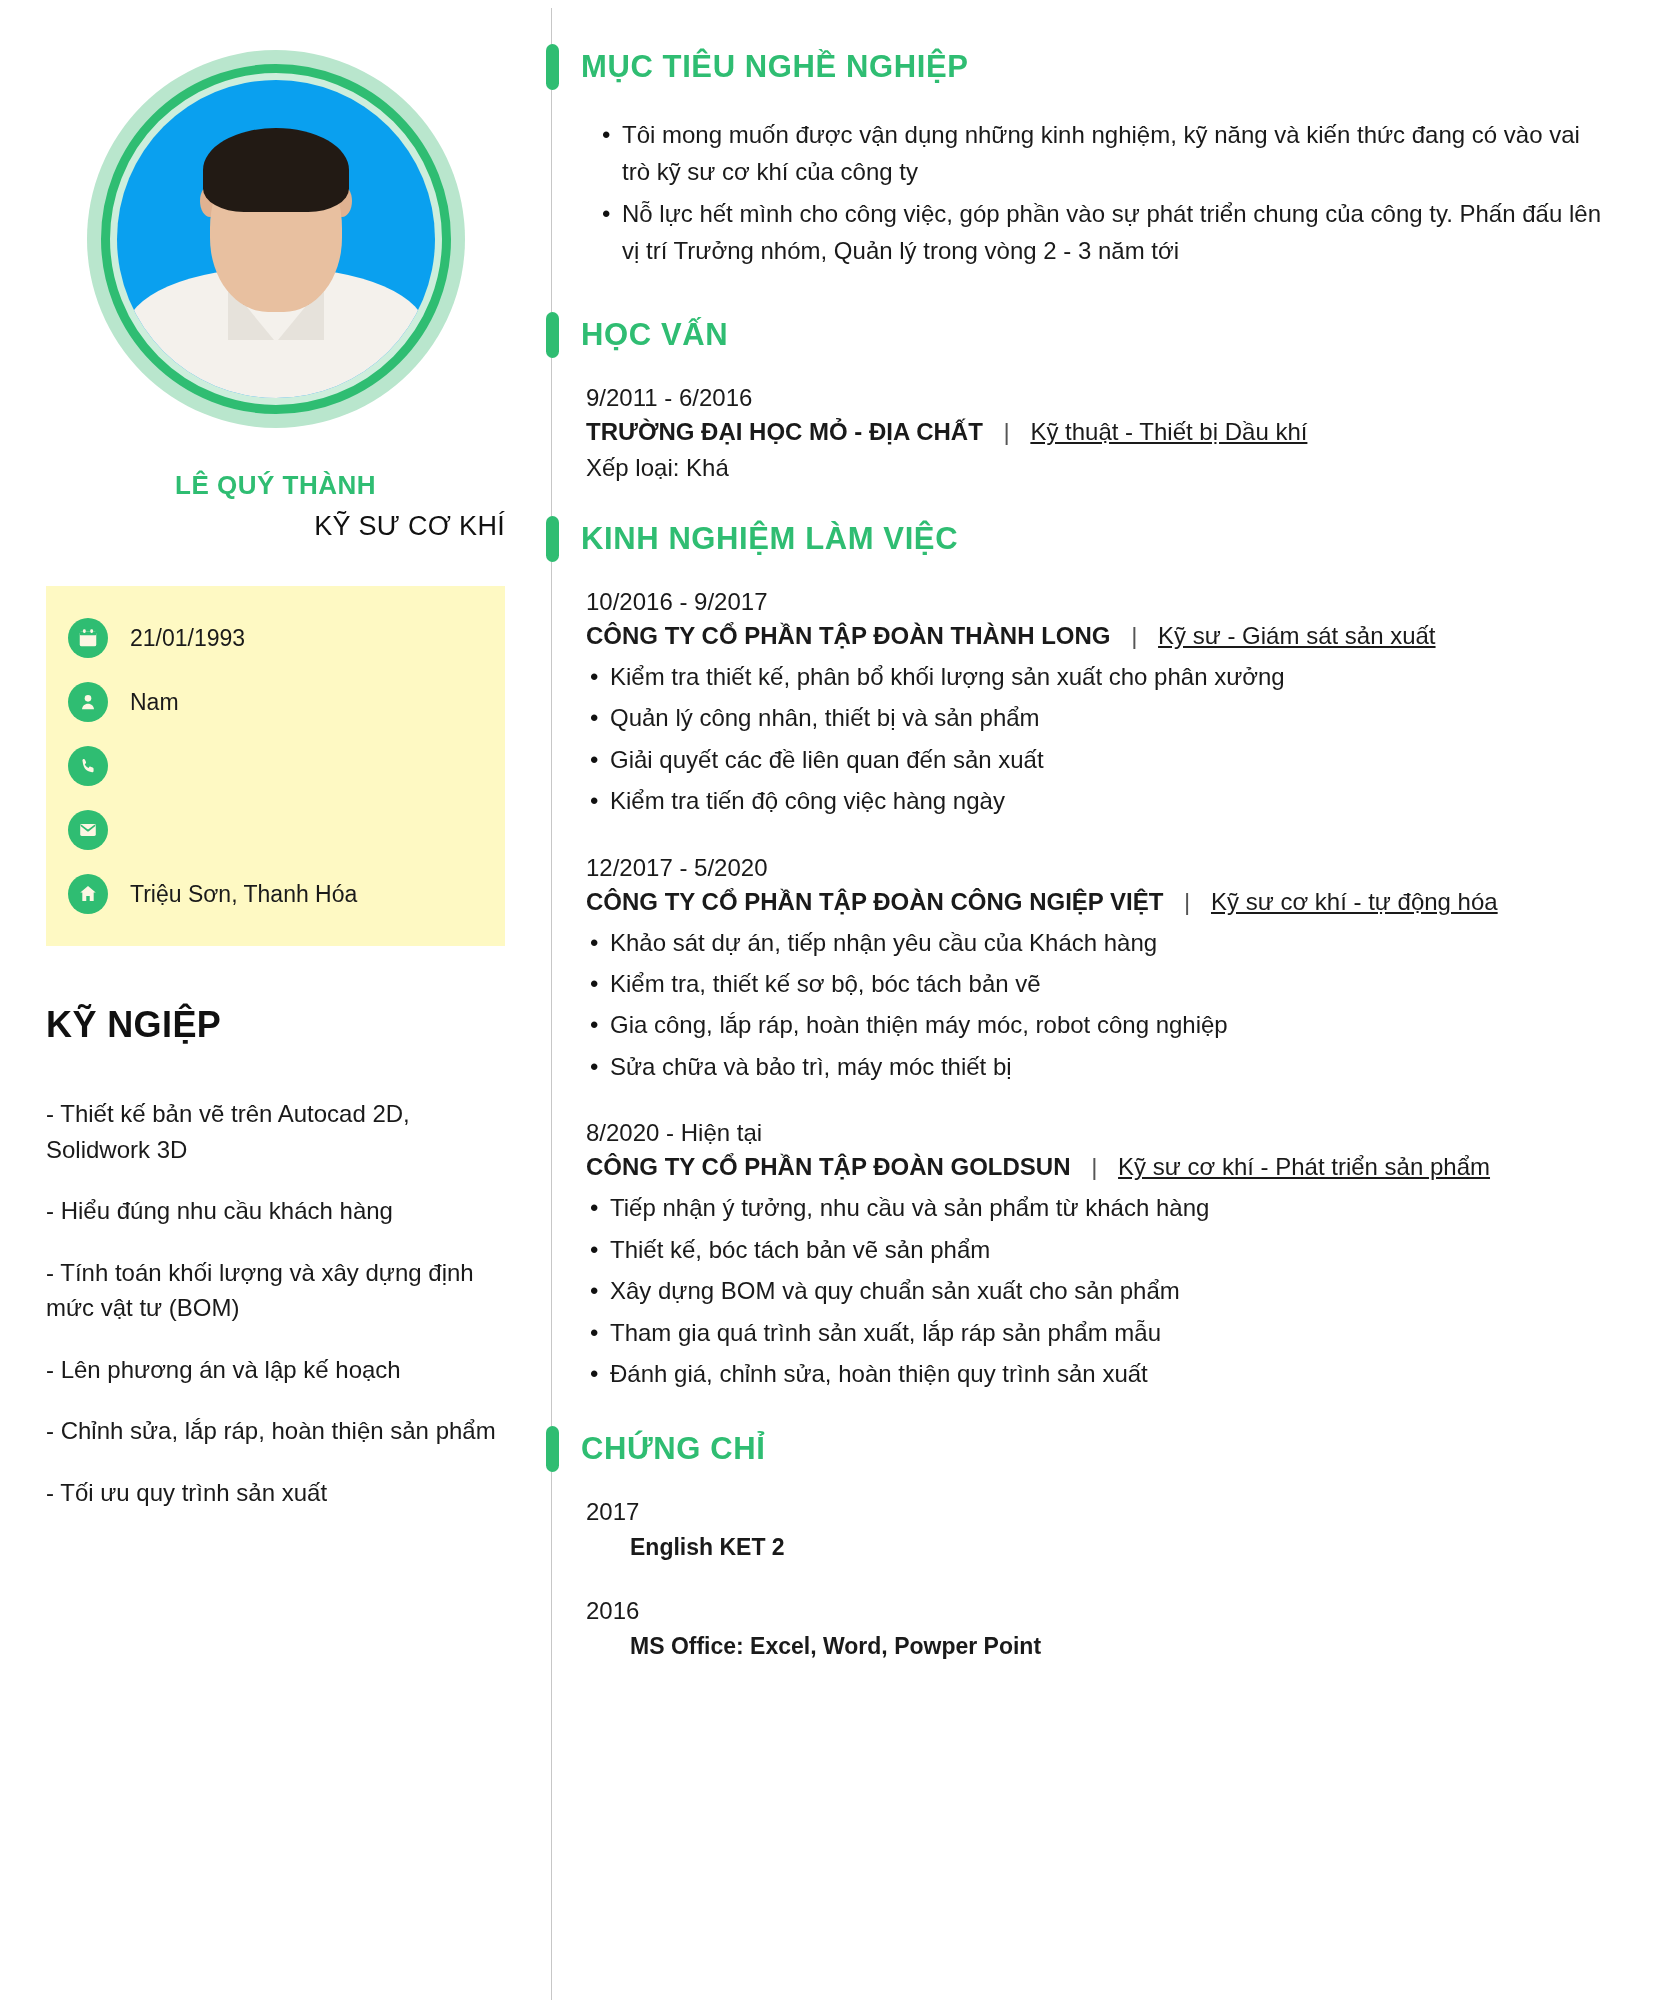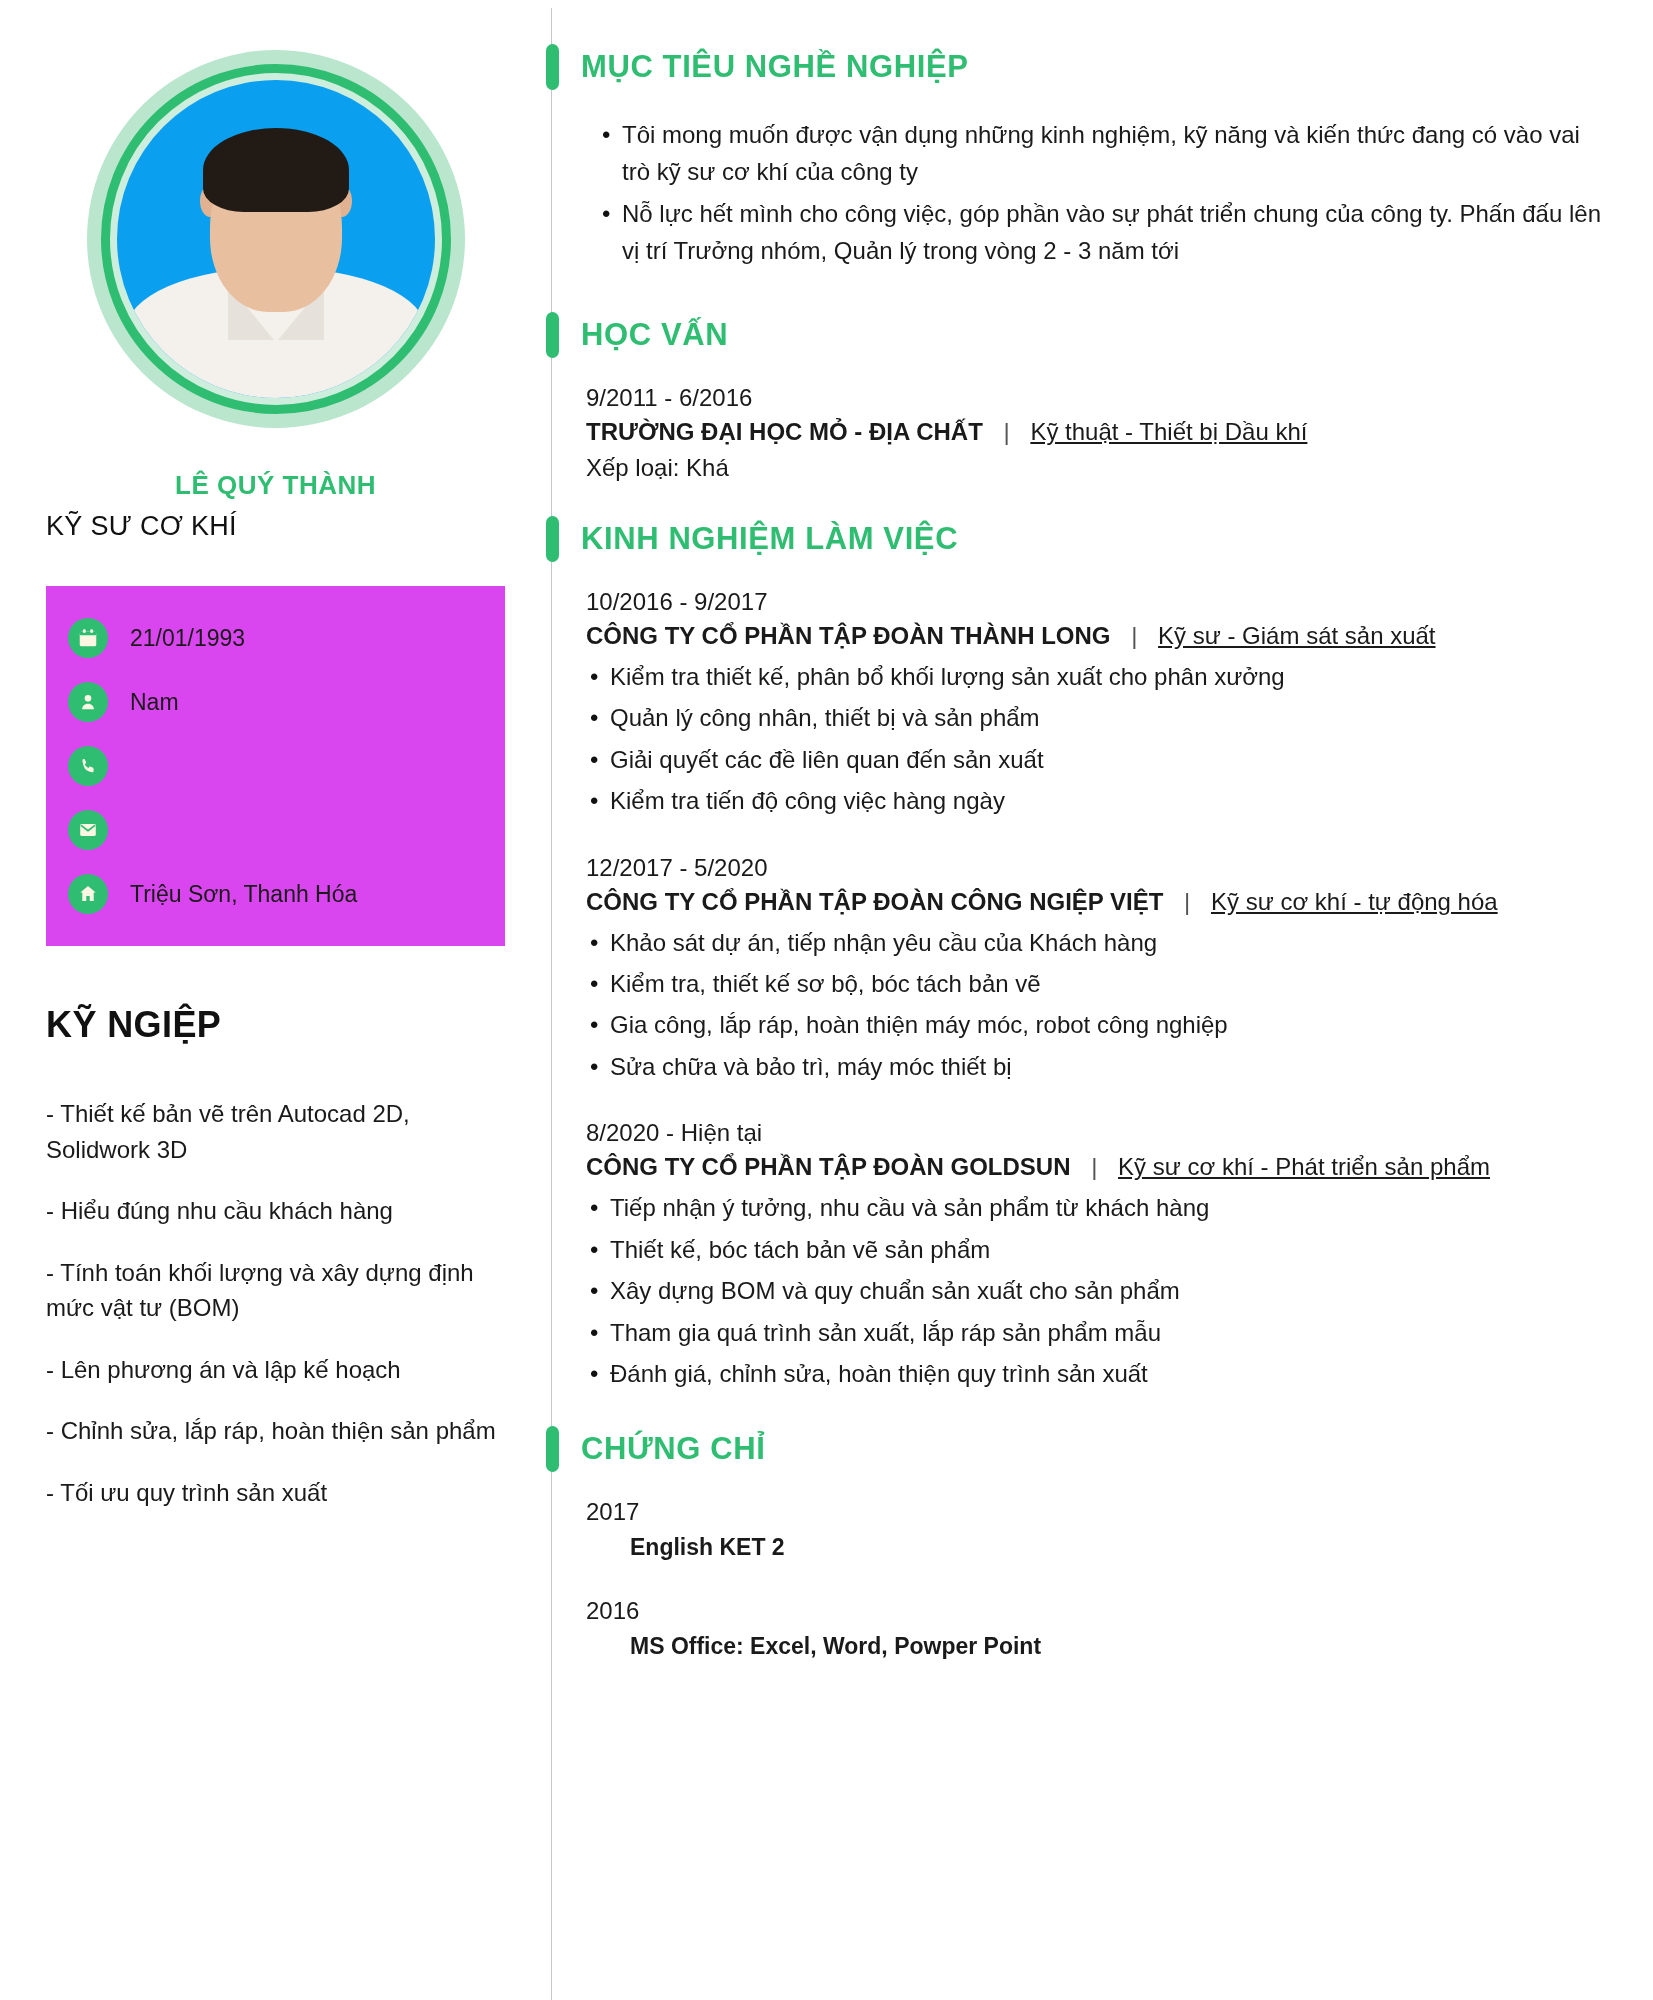--- a/index.html
+++ b/index.html
@@ -83,29 +83,29 @@
   .name {
     margin-top: 42px;
     text-align: center;
     color: #2fbd72;
     font-size: 26px;
     font-weight: 700;
     letter-spacing: 0.5px;
   }
   .job-title {
     margin-top: 10px;
-    text-align: left;
+    text-align: right;
     font-size: 27px;
     color: #111;
     letter-spacing: 0.3px;
   }
 
   .contact-card {
     margin-top: 44px;
-    background: #d946ef;
+    background: #fef9c3;
     padding: 26px 22px 26px 22px;
   }
   .contact-row {
     display: flex;
     align-items: center;
     min-height: 52px;
     margin-bottom: 12px;
   }
   .contact-row:last-child { margin-bottom: 0; }
   .c-icon {

